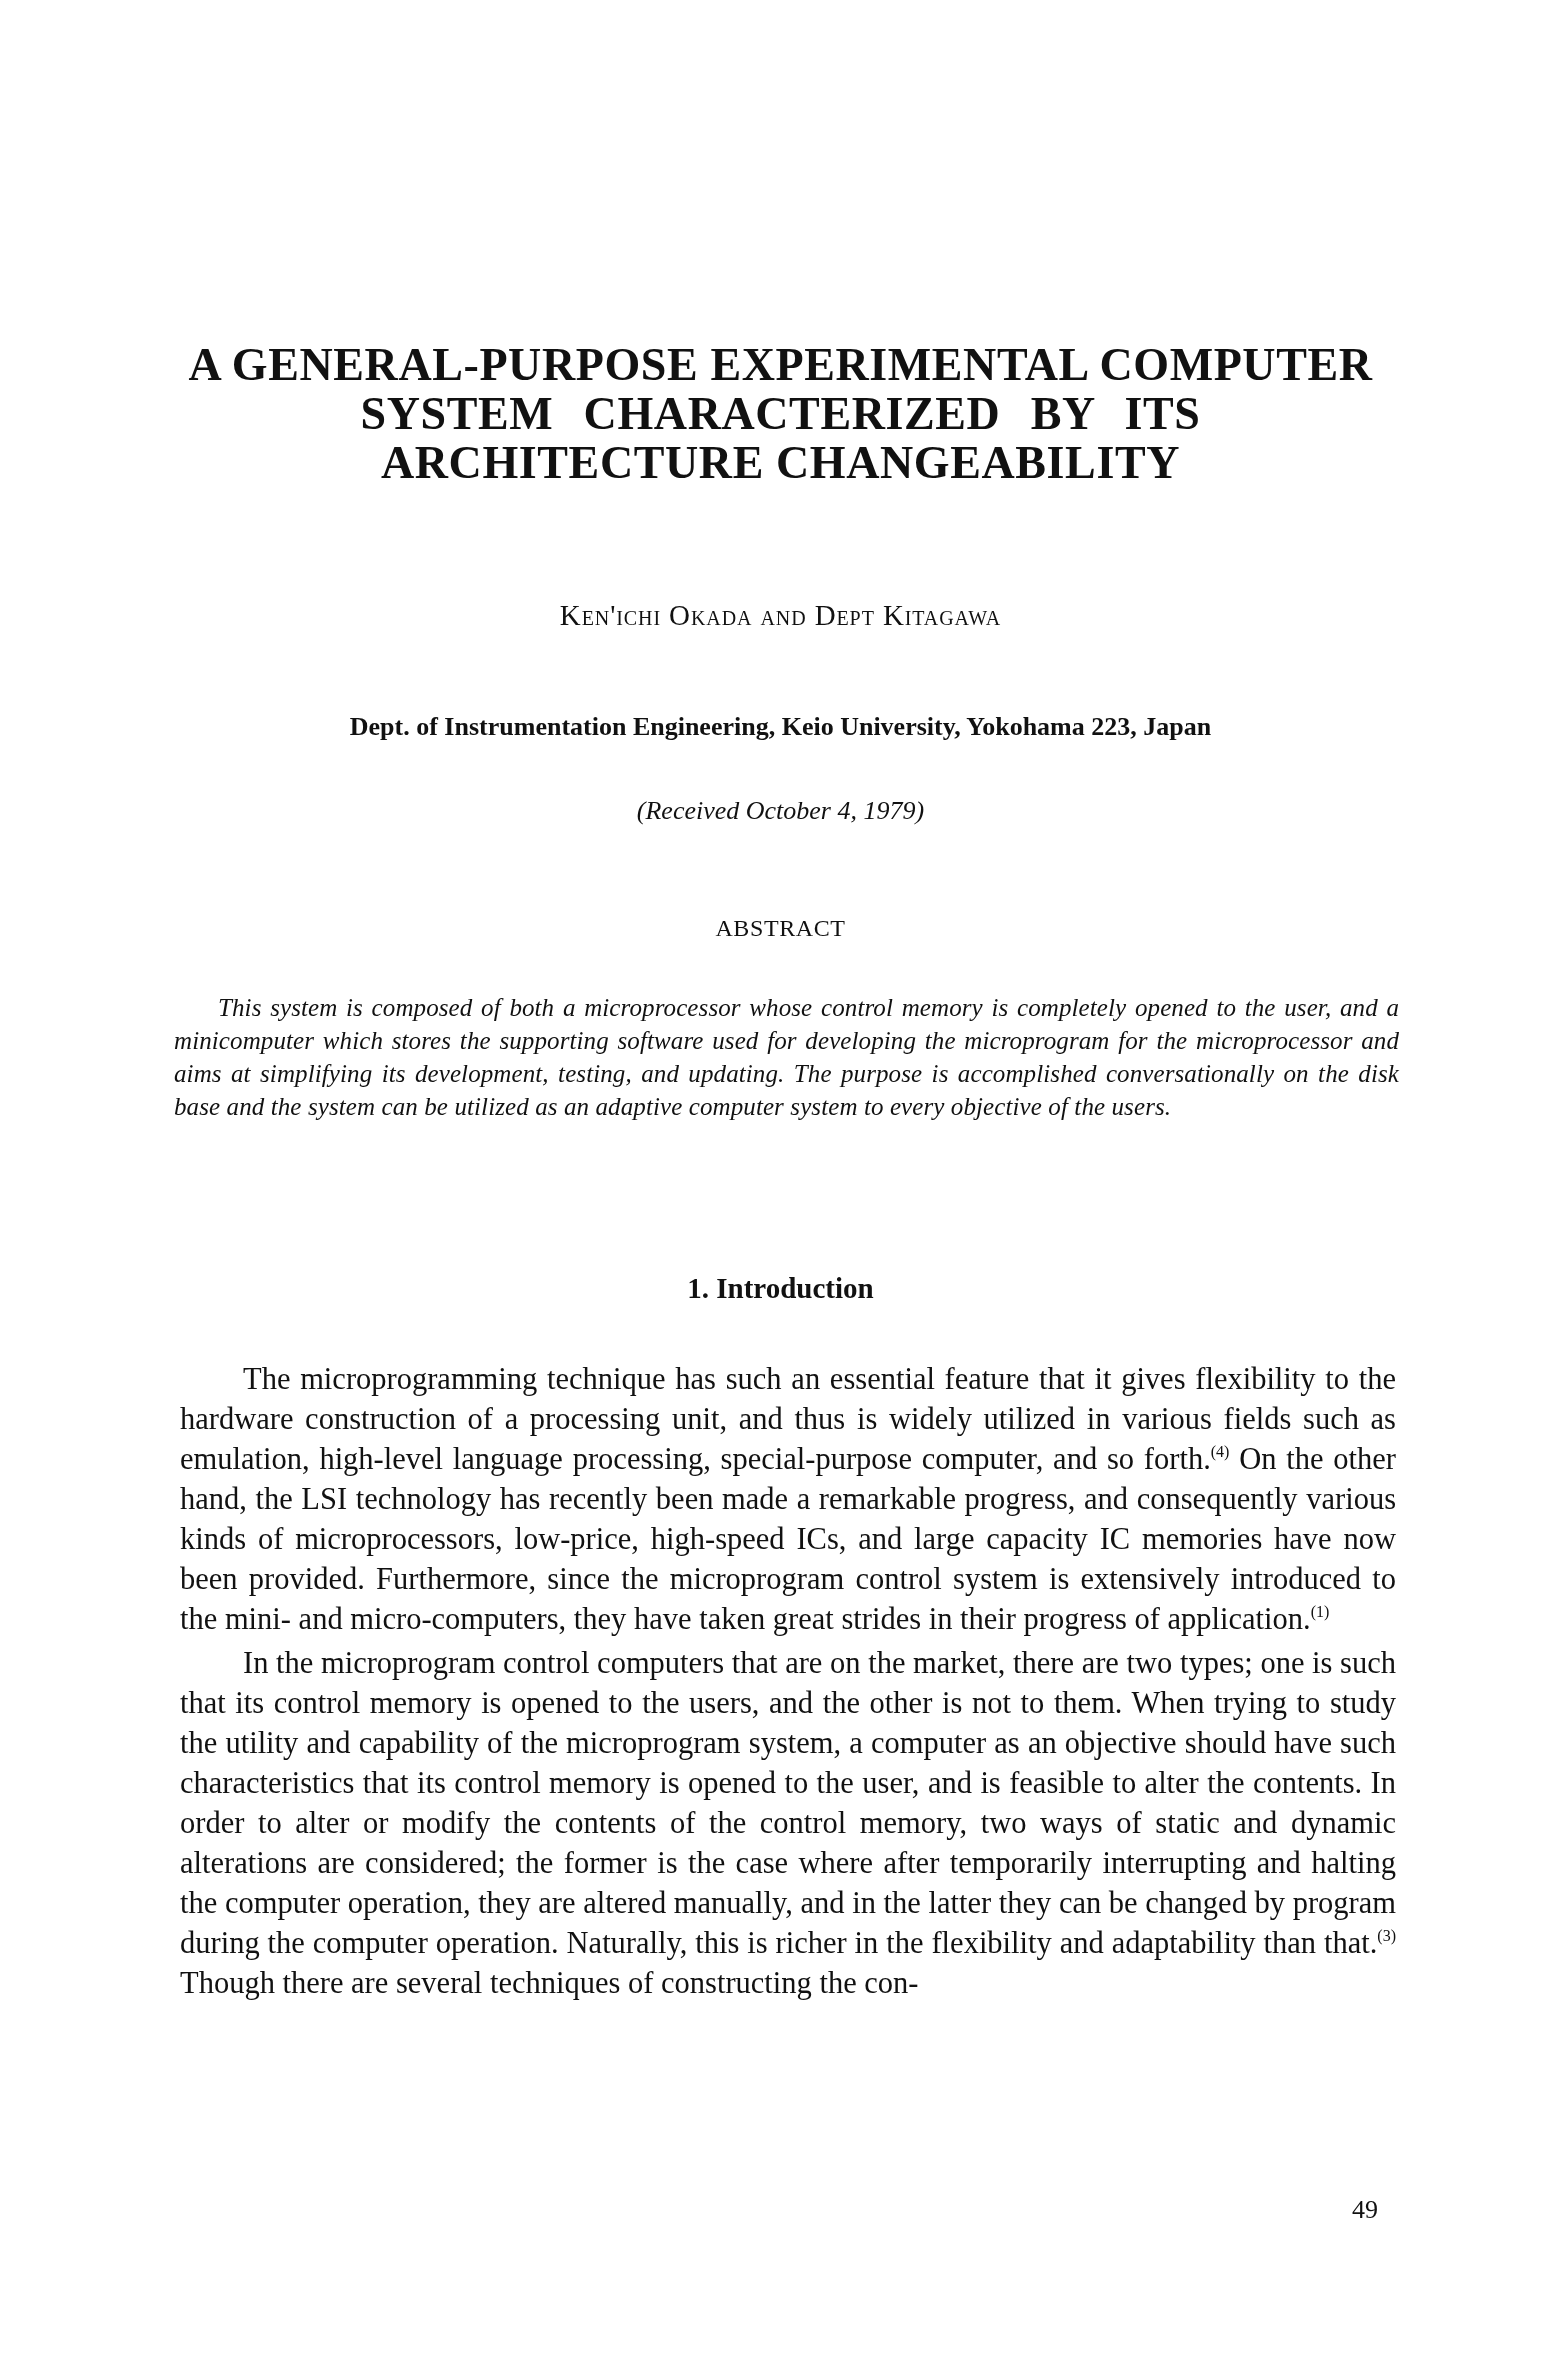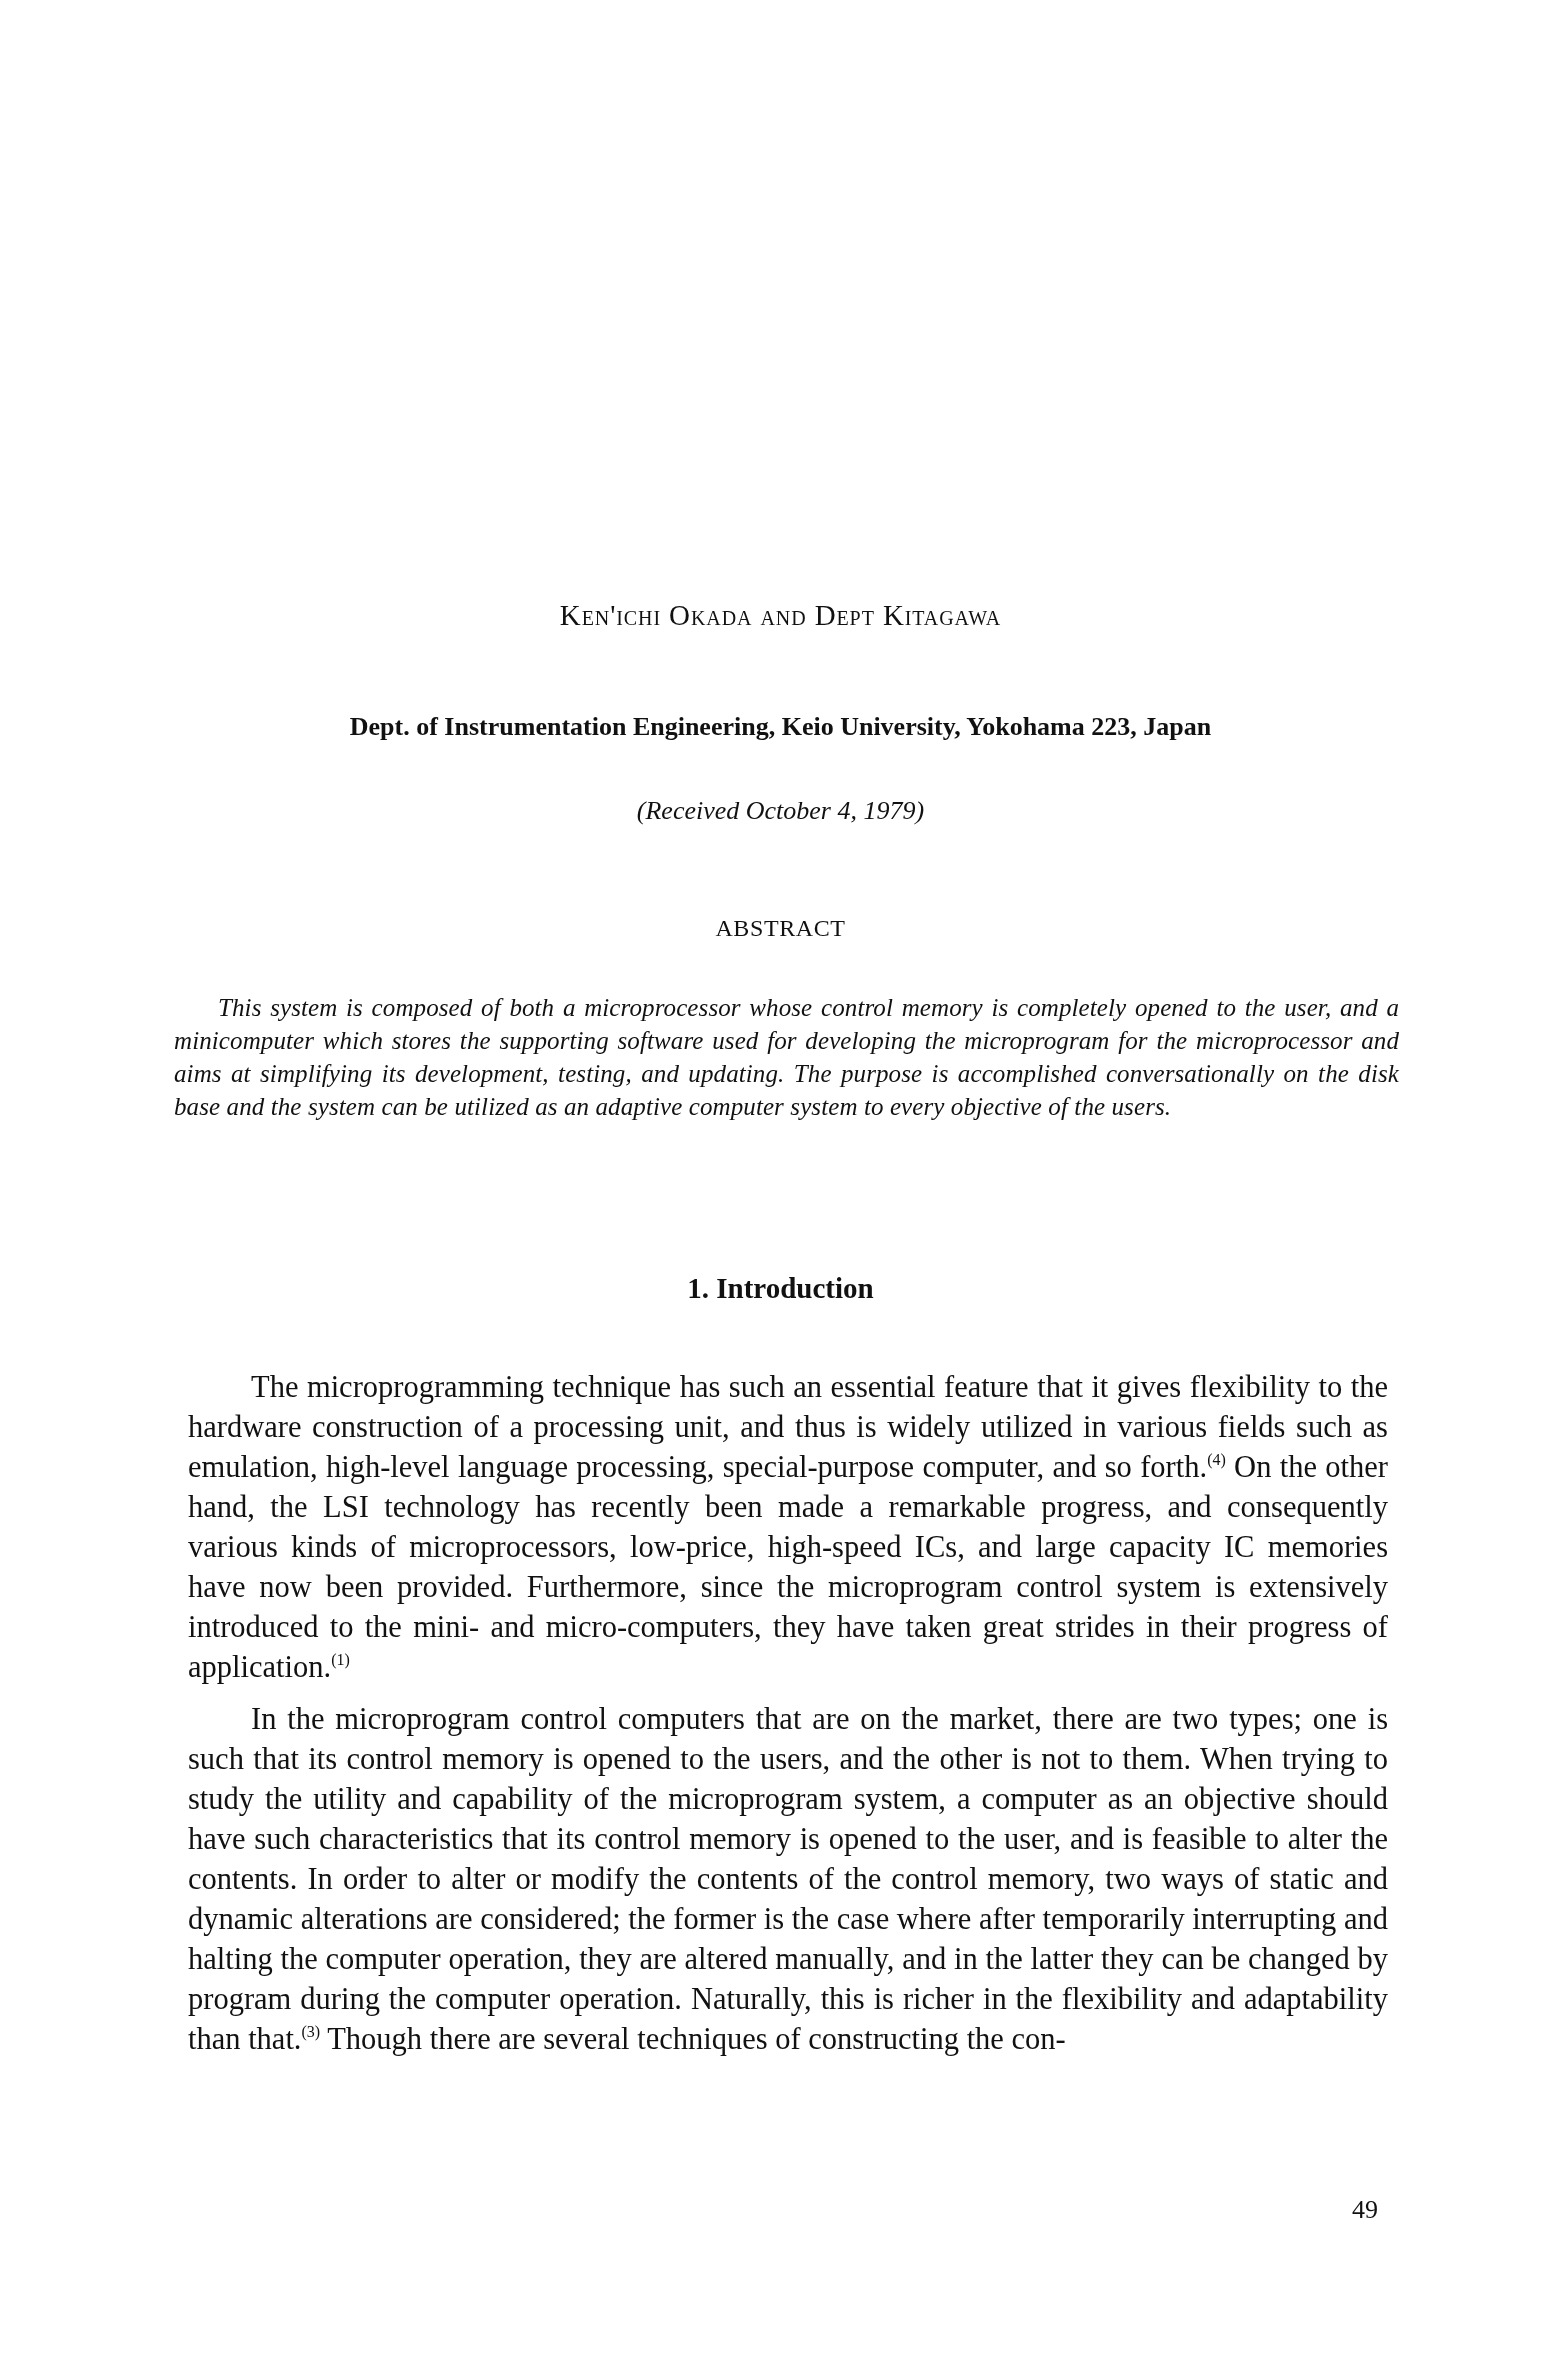--- a/index.html
+++ b/index.html
@@ -98,21 +98,21 @@
     .intro-body {
       position: absolute;
       left: 176px;
       width: 1224px;
       top: 1355px;
       font-size: 30.5px;
       line-height: 40px;
       text-align: justify;
     }
     .intro-body p {
-      margin: 12px;
+      margin: 4px;
       text-indent: 63px;
     }
     sup {
       font-size: 16px;
       line-height: 0;
       vertical-align: 12.2px;
     }
     .page-number {
       position: absolute;
       left: 183px; width: 1195px;
@@ -120,20 +120,25 @@
       text-align: right;
       font-size: 26px;
     }
   </style>
 </head>
 <body>
 
 <div class="page">
 
 
+  <div class="title">
+    <div class="l1">A GENERAL-PURPOSE EXPERIMENTAL COMPUTER</div>
+    <div class="l2">SYSTEM CHARACTERIZED BY ITS</div>
+    <div class="l3">ARCHITECTURE CHANGEABILITY</div>
+  </div>
 
   <div class="authors">Ken'ichi Okada and Dept Kitagawa</div>
 
   <div class="affil">Dept. of Instrumentation Engineering, Keio University, Yokohama 223, Japan</div>
 
   <div class="received">(Received October 4, 1979)</div>
 
   <div class="abstract-heading">ABSTRACT</div>
 
   <div class="abstract-body">This system is composed of both a microprocessor whose control memory is completely opened to the user, and a minicomputer which stores the supporting software used for developing the microprogram for the microprocessor and aims at simplifying its development, testing, and updating. The purpose is accomplished conversationally on the disk base and the system can be utilized as an adaptive computer system to every objective of the users.</div>

